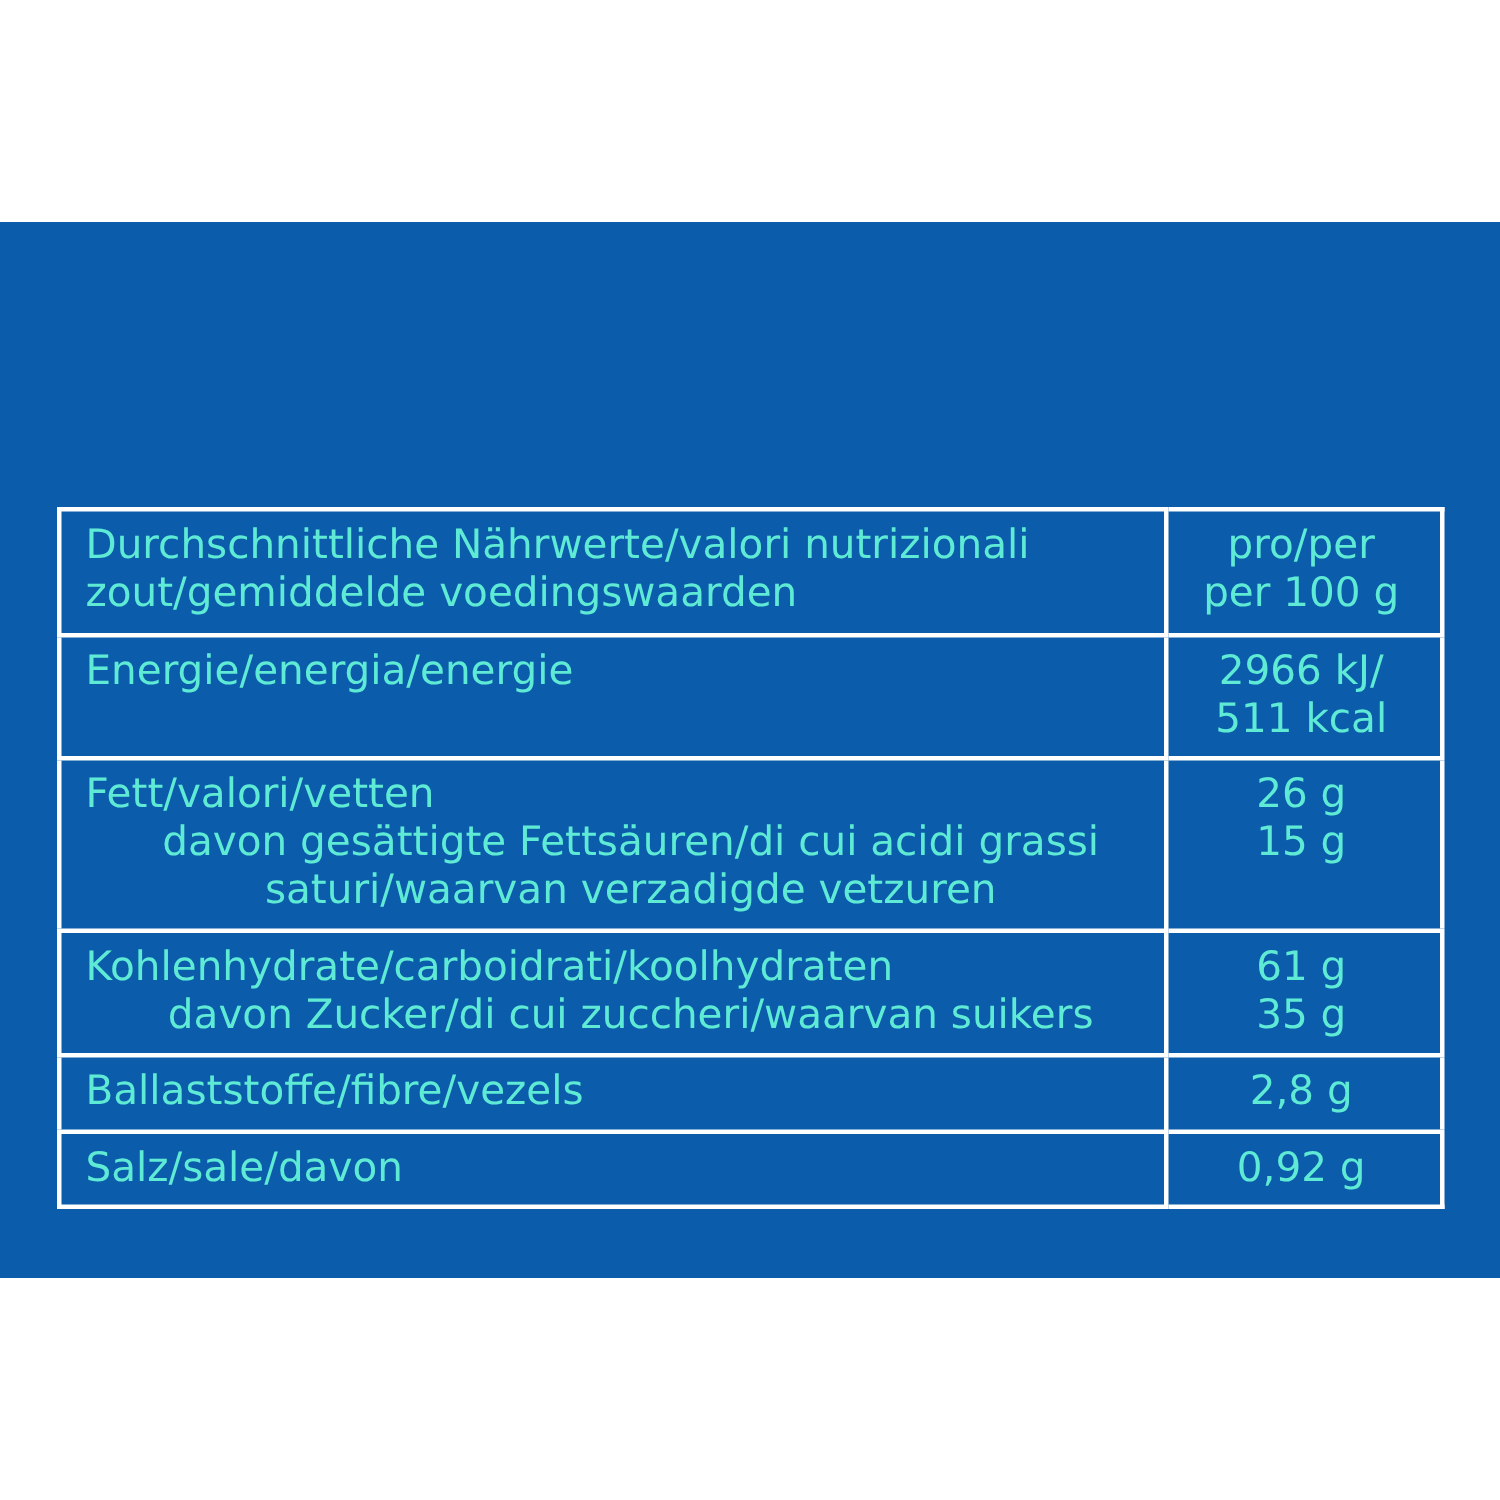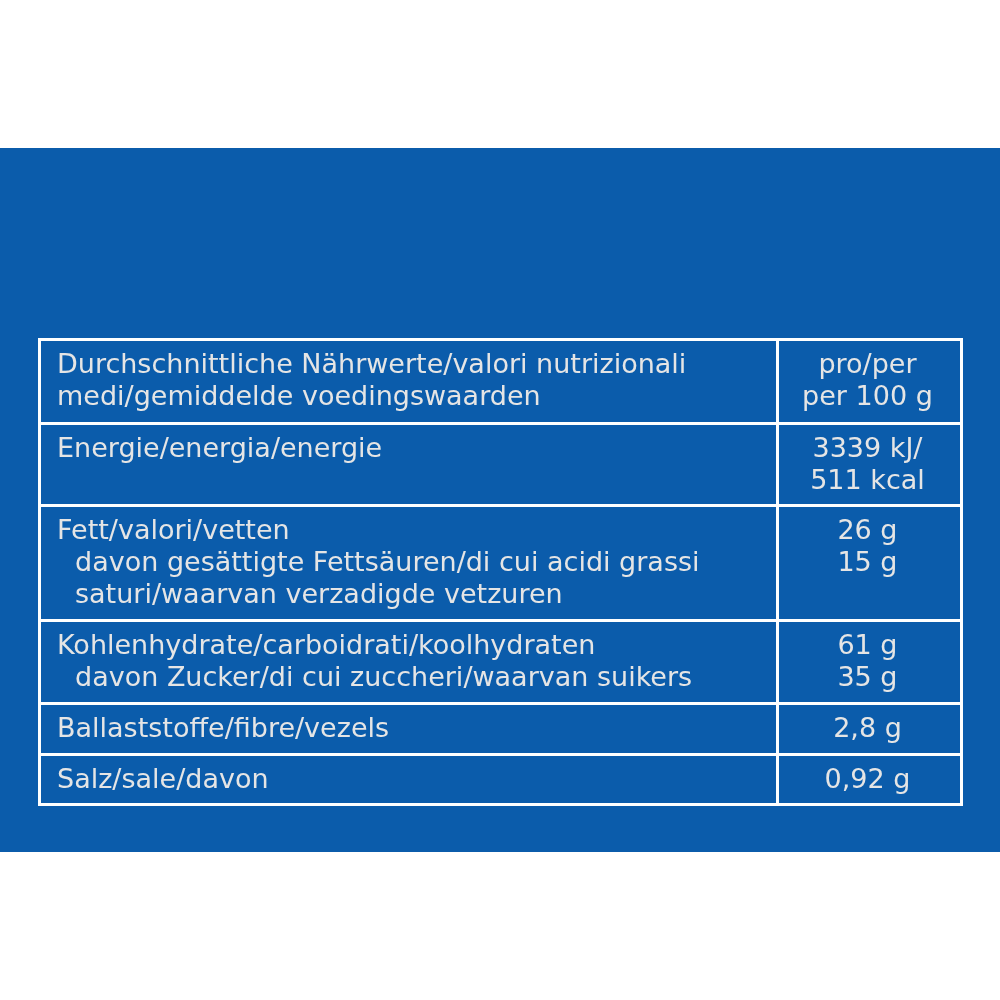--- a/index.html
+++ b/index.html
@@ -33,21 +33,21 @@
     position: absolute;
     left: 38px;
     top: 190px;
     width: 925px;
     border: 3px solid #ffffff;
     border-collapse: collapse;
     box-sizing: border-box;
   }
   .nutri-table td {
     border-top: 3px solid #ffffff;
-    color: #e5e5e5;
+    color: #5eead4;
     font-size: 27px;
     line-height: 1.18;
     padding: 7px 0 9px 0;
     vertical-align: top;
     font-family: "DejaVu Sans", sans-serif;
   }
   .nutri-table tr:first-child td {
     border-top: none;
   }
   .col-label {
@@ -59,53 +59,54 @@
   .col-value {
     width: 160px;
     text-align: center;
     padding-right: 16px !important;
     padding-left: 12px !important;
     white-space: nowrap;
   }
   .indent {
     display: block;
     padding-left: 18px;
+    text-align: center;
   }
   .val-line {
     display: block;
   }
   .hdr td {
     padding-bottom: 10px !important;
   }
 </style>
 </head>
 <body>
 
 <div class="page">
   <div class="panel">
 
     <table class="nutri-table">
       <tbody>
         <tr class="hdr">
           <td class="col-label">
             <span class="val-line">Durchschnittliche Nährwerte/valori nutrizionali</span>
-            <span class="val-line">medi/gemiddelde voedingswaarden</span>
+            <span class="val-line">zout/gemiddelde voedingswaarden</span>
           </td>
           <td class="col-value">
             <span class="val-line">pro/per</span>
             <span class="val-line">per 100 g</span>
           </td>
         </tr>
 
         <tr>
           <td class="col-label">
             <span class="val-line">Energie/energia/energie</span>
           </td>
           <td class="col-value">
-            <span class="val-line">3339 kJ/</span>
+            <span class="val-line">2966 kJ/</span>
             <span class="val-line">511 kcal</span>
           </td>
         </tr>
 
         <tr>
           <td class="col-label">
             <span class="val-line">Fett/valori/vetten</span>
             <span class="indent">davon gesättigte Fettsäuren/di cui acidi grassi</span>
             <span class="indent">saturi/waarvan verzadigde vetzuren</span>
           </td>

